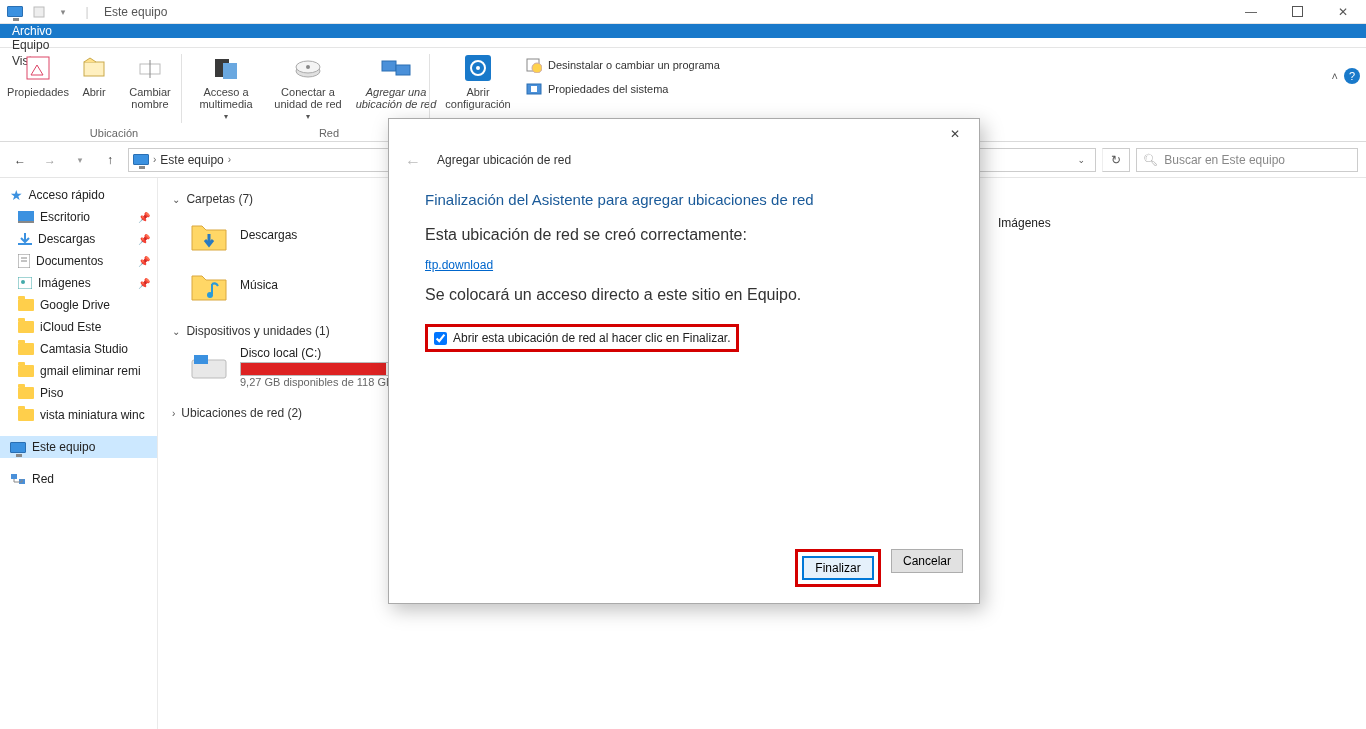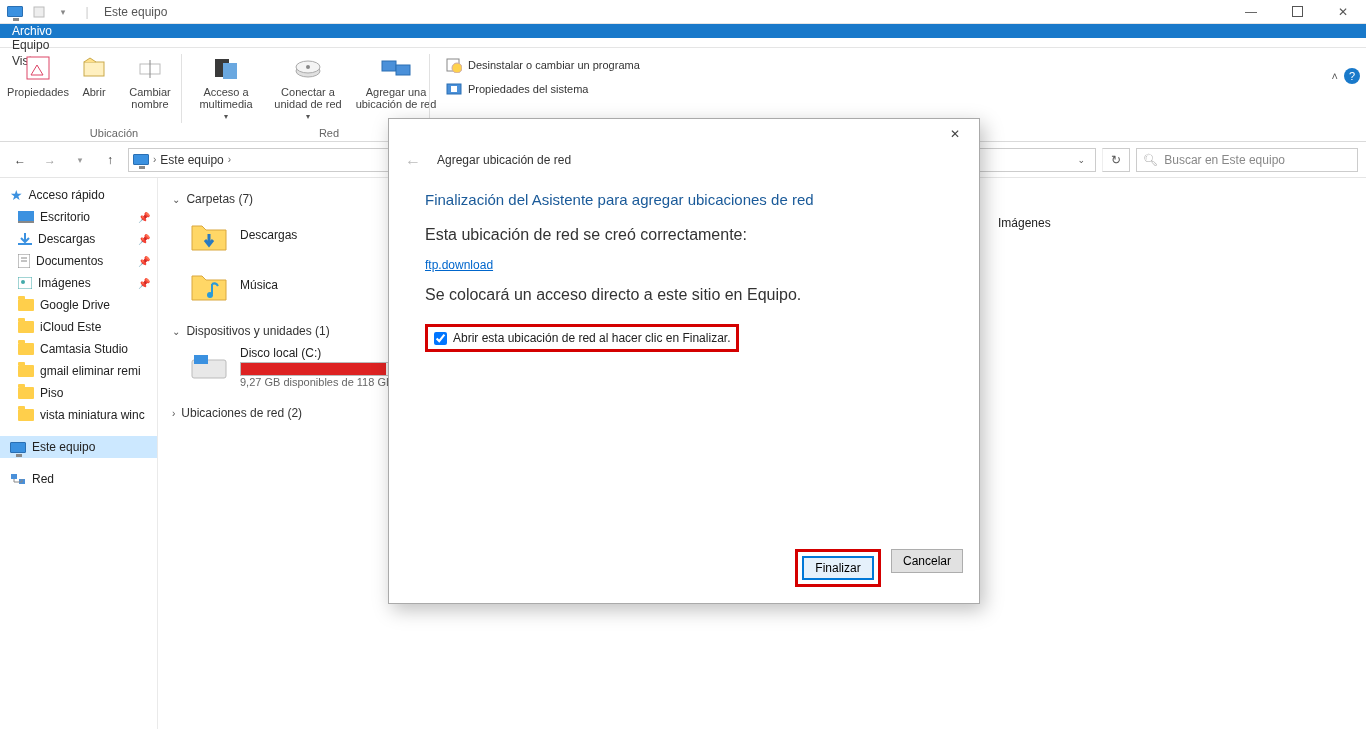--- a/index.html
+++ b/index.html
@@ -177,34 +177,44 @@
         <div class="ico">
             <svg width="30" height="26">
               <ellipse cx="15" cy="16" rx="12" ry="6" fill="#e0e0e0" stroke="#aaa"></ellipse>
               <ellipse cx="15" cy="12" rx="12" ry="6" fill="#f4f4f4" stroke="#aaa"></ellipse>
               <circle cx="15" cy="12" r="2" fill="#888"></circle>
             </svg>
           </div>
         <span>Conectar a unidad de red</span>
           <span style="font-size:8px;color:#555;">▾</span>
       </div>
-      <div class="big" style="width:84px;">
+      <div class="big" style="width:84px;font-style:italic;">
         <div class="ico">
             <svg width="32" height="26">
               <rect x="2" y="6" width="14" height="10" fill="#4a90d9" stroke="#2a6fb3"></rect>
               <rect x="16" y="10" width="14" height="10" fill="#4a90d9" stroke="#2a6fb3"></rect>
             </svg>
           </div>
         <span>Agregar una ubicación de red</span>
       </div>
     </div>
     <div class="label">Red</div>
   </div>
 
   <div class="group" style="flex-direction:row; align-items:flex-start;">
+    <div class="big" style="width:80px;">
+      <div class="ico">
+          <svg width="30" height="30">
+            <rect x="2" y="2" width="26" height="26" rx="3" fill="#1979ca"></rect>
+            <circle cx="15" cy="15" r="7" fill="none" stroke="#fff" stroke-width="2"></circle>
+            <circle cx="15" cy="15" r="2" fill="#fff"></circle>
+          </svg>
+        </div>
+      <span>Abrir configuración</span>
+    </div>
     <div class="small-list">
       <div class="small-item">
         <svg width="16" height="16">
             <rect x="1" y="2" width="12" height="12" fill="#fff" stroke="#888"></rect>
             <circle cx="11" cy="11" r="5" fill="#ffd24d" stroke="#caa"></circle>
           </svg>
         <span>Desinstalar o cambiar un programa</span>
       </div>
       <div class="small-item">
         <svg width="16" height="16">

